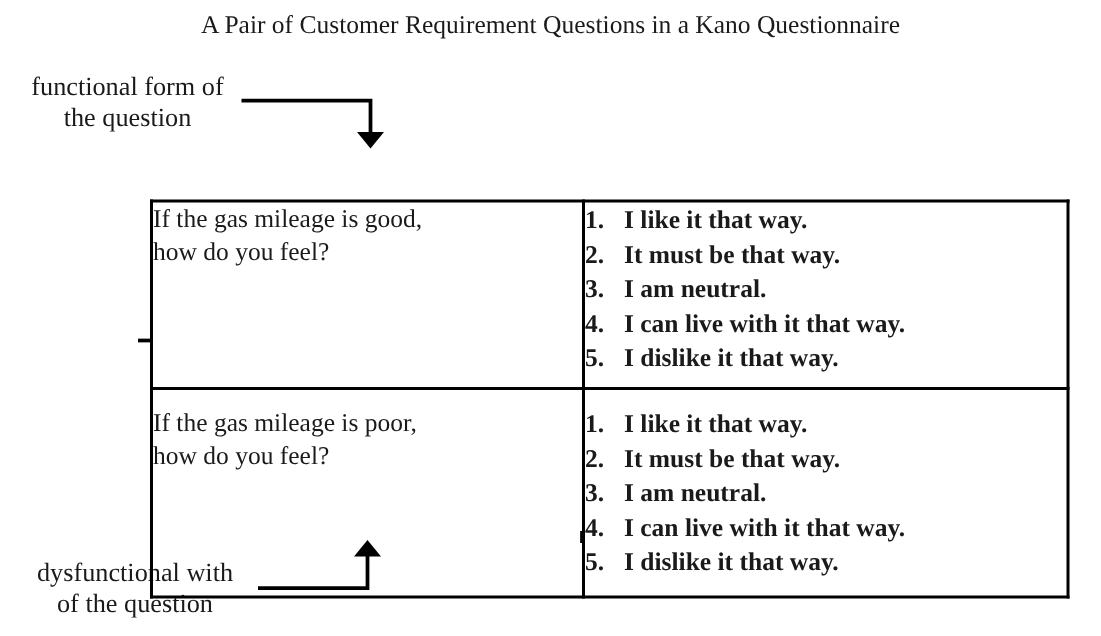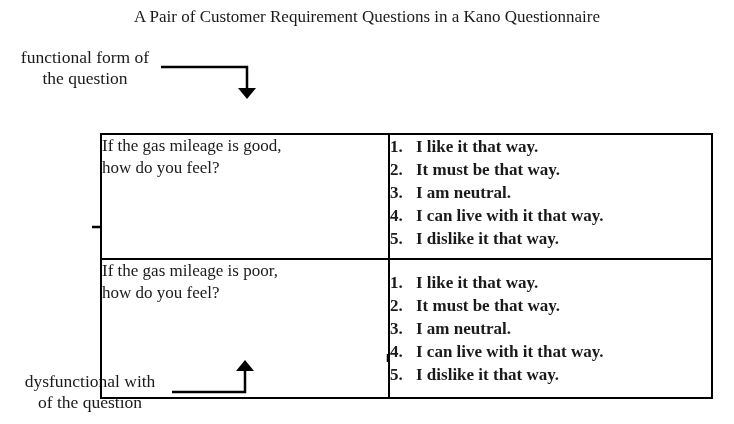--- a/index.html
+++ b/index.html
@@ -73,21 +73,21 @@
     line-height: 22px;
     white-space: pre-line;
   }
   td.o-cell {
     width: 321px;
     padding: 3px 4px 2px 44px;
     font-weight: bold;
   }
   tr.row-1 td { height: 123px; }
   tr.row-2 td { height: 126px; }
-  tr.row-2 td.q-cell { }
+  tr.row-2 td.q-cell { padding-top: 11px; }
   tr.row-2 td.o-cell { padding-top: 11px; }
   .opt {
     line-height: 23px;
     white-space: nowrap;
   }
   .opt-n {
     display: inline-block;
     width: 26px;
   }
 </style>

